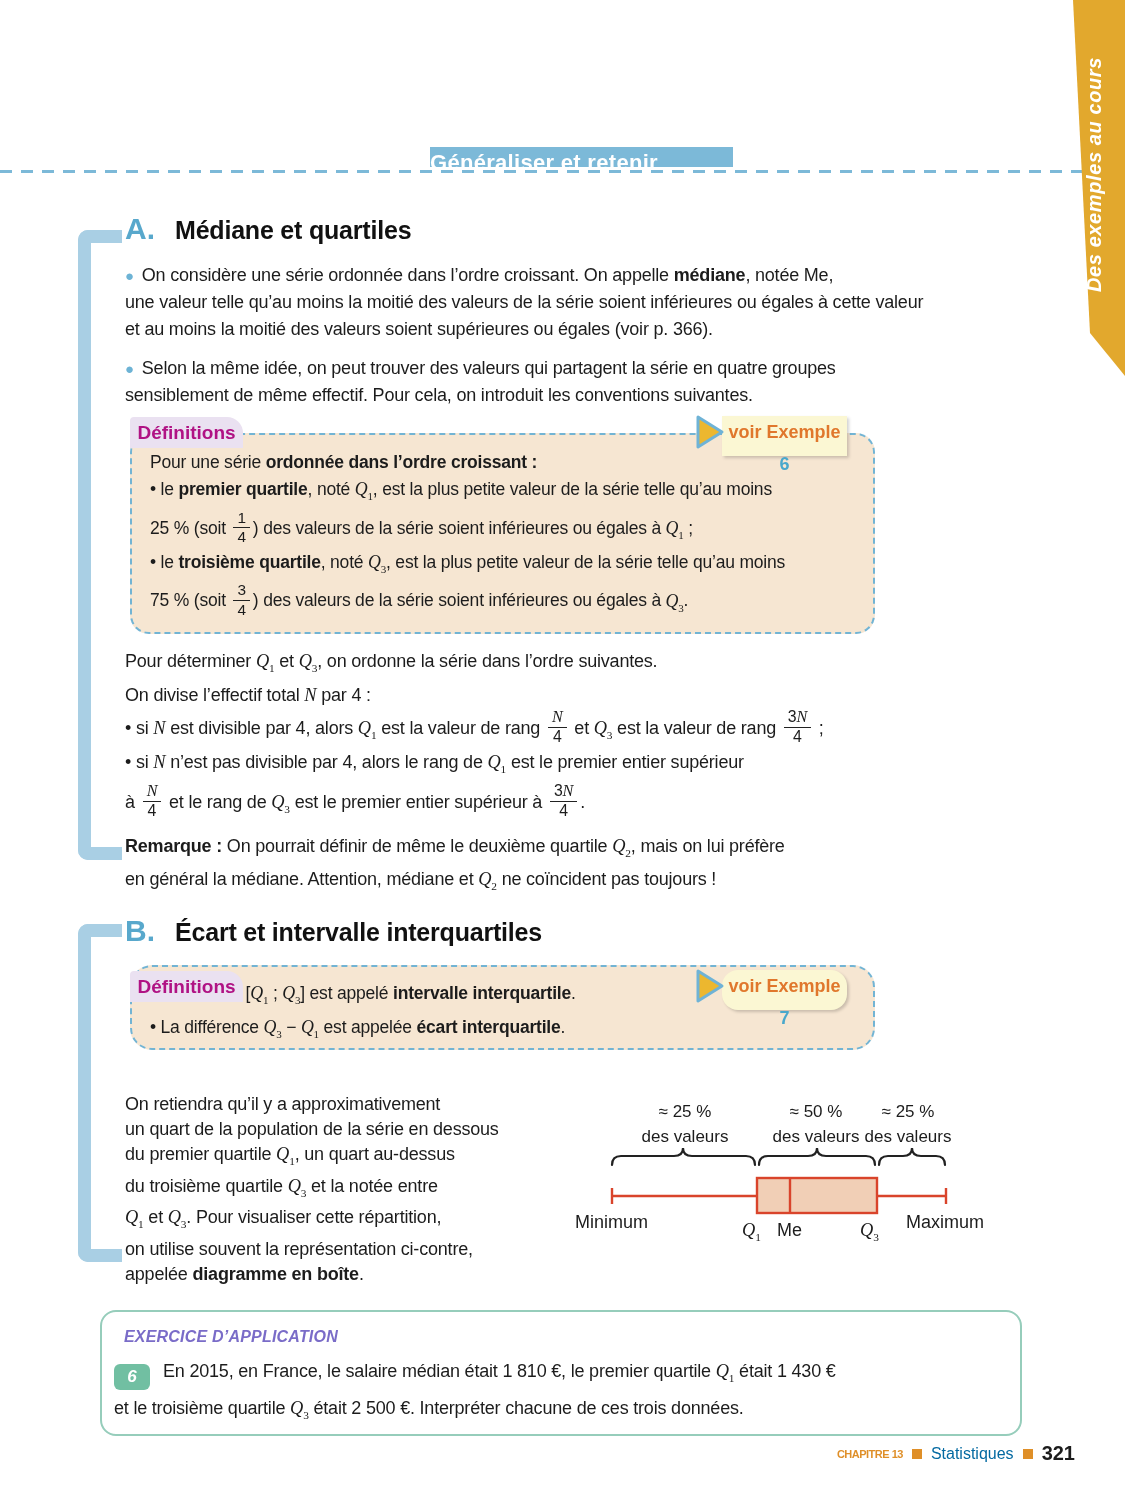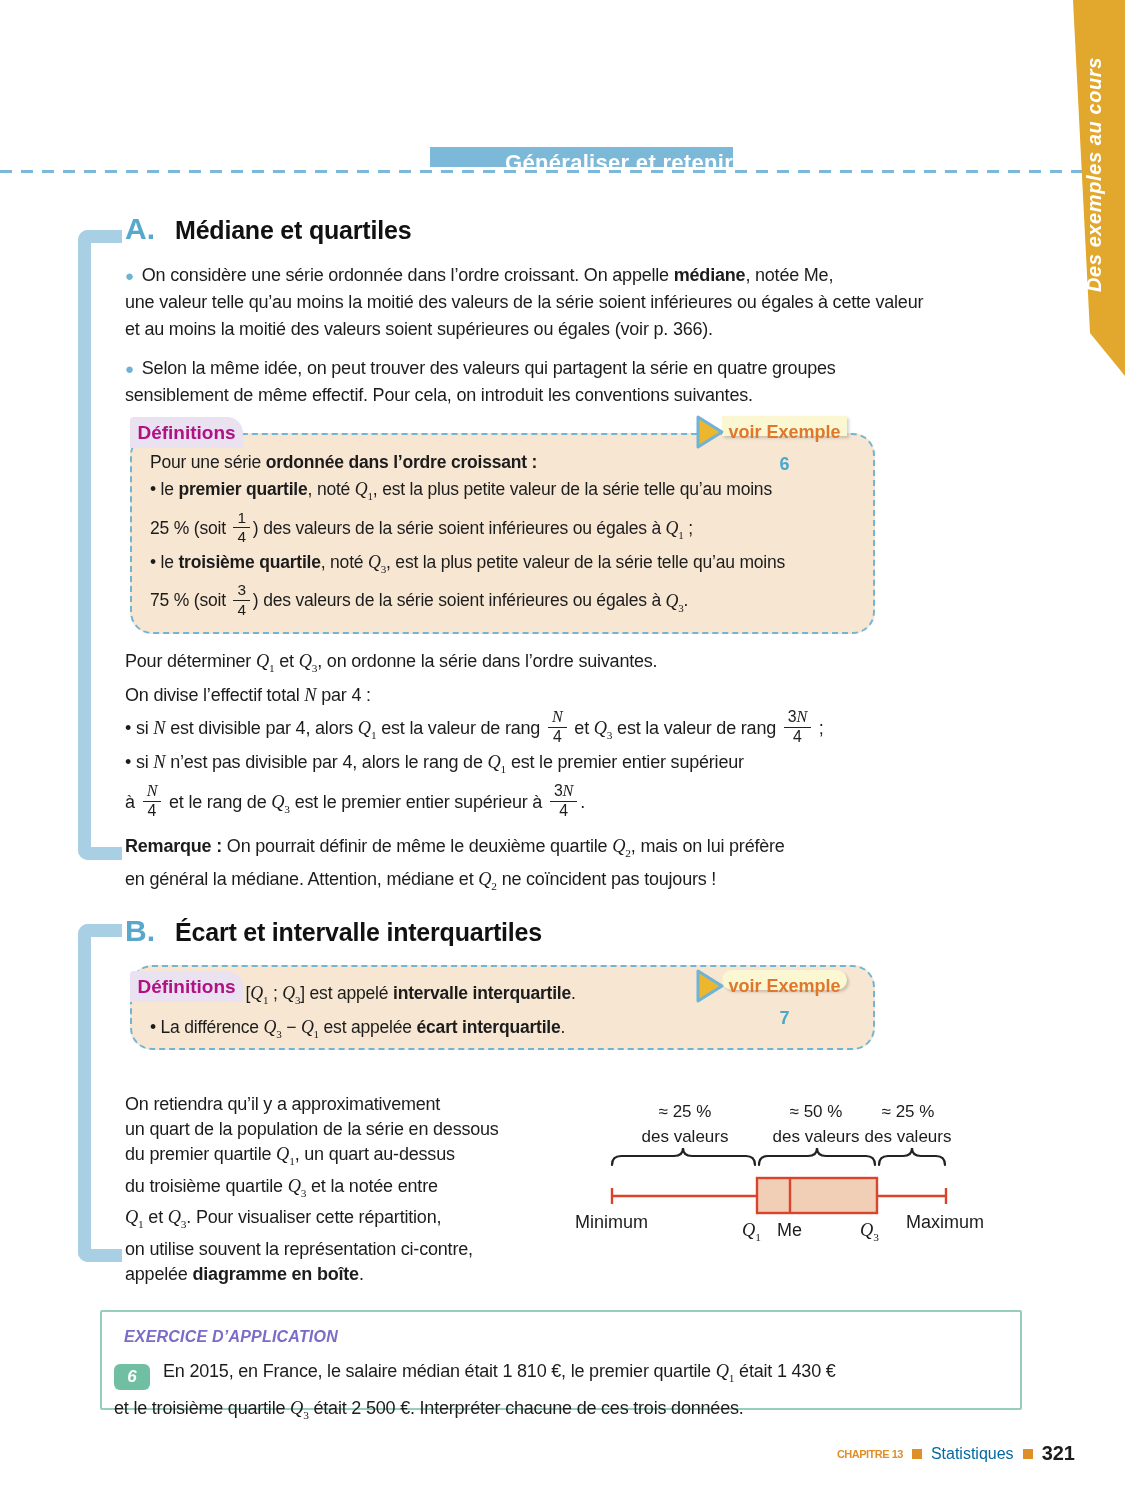--- a/index.html
+++ b/index.html
@@ -4,21 +4,21 @@
 <style>
   * { margin:0; padding:0; box-sizing:border-box; }
   html,body { background:#fff; }
   body { width:1125px; height:1500px; font-family:"Liberation Sans",sans-serif; color:#1c1c1c; }
   .page { position:relative; width:1125px; height:1500px; overflow:hidden; background:#fff; }
 
   
   .divider { position:absolute; left:0; top:170px; width:1125px; height:3px;
     background:repeating-linear-gradient(90deg,#7cb9d8 0 12px,transparent 12px 21px); z-index:1; }
   .banner { position:absolute; left:430px; top:147px; width:303px; height:20px; background:#7cb9d8;
-    color:#fff; font-weight:bold; font-size:22px; text-align:right; line-height:31px; z-index:2; letter-spacing:.3px; }
+    color:#fff; font-weight:bold; font-size:22px; text-align:left; line-height:31px; z-index:2; letter-spacing:.3px; }
 
   
   .side-tab { position:absolute; right:0; top:0; z-index:2; }
   .side-label { position:absolute; left:1083px; top:45px; height:260px; width:28px;
     writing-mode:vertical-rl; transform:rotate(180deg); color:#fff; font-weight:bold; font-style:italic;
     font-size:20px; letter-spacing:.6px; z-index:3; text-align:center; }
 
   
   .bracket { position:absolute; left:78px; width:44px; border:13px solid #a9cfe4; border-right:none;
     border-radius:10px 0 0 10px; }
@@ -39,27 +39,27 @@
   .v { font-style:italic; font-family:"Liberation Serif",serif; font-size:1.02em; }
   sub { font-size:.62em; font-style:normal; }
 
   
   .frac { display:inline-block; vertical-align:middle; text-align:center; line-height:1.05; font-size:.88em; margin:0 3px 4px; }
   .fnum { display:block; padding:0 4px 1px; }
   .fden { display:block; border-top:1.6px solid #222; padding:1px 4px 0; }
 
   
   .defbox { position:absolute; left:130px; width:745px; background:#f6e6d2; border:2px dashed #72b4d4; border-radius:22px; z-index:1; }
-  .defbox-a { top:433px; height:201px; padding:14px 18px 0; }
+  .defbox-a { top:433px; height:201px; padding:14px 18px 0;border-radius:19px; }
   .defbox-b { top:965px; height:85px; padding:13px 18px 0; }
   .defline { font-size:17.5px; line-height:27px; letter-spacing:-.2px; }
   .deftab { position:absolute; left:130px; width:113px; height:31px; background:#eae1f1; border-radius:4px 16px 0 0;
     color:#b01284; font-weight:bold; font-size:19px; text-align:center; line-height:31px; z-index:3; }
   .deftab-a { top:417px; } .deftab-b { top:971px; }
-  .extag { position:absolute; left:722px; width:125px; height:20px; background:#fbf7d3; z-index:3;
+  .extag { position:absolute; left:722px; width:125px; height:40px; background:#fbf7d3; z-index:3;
     text-align:center; line-height:32px; font-weight:bold; font-size:18px; box-shadow:2px 2px 3px rgba(0,0,0,.18); }
   .extag-a { top:416px; } .extag-b { top:970px;border-radius:16px; }
   .extag-txt { color:#e0772c; } .extag-num { color:#49a8cc; }
   .extri { position:absolute; left:695px; z-index:4; }
   .extri-a { top:413px; } .extri-b { top:967px; }
 
   
   .bodyblock { position:absolute; left:125px; top:648px; width:960px; font-size:18px; letter-spacing:-.2px; }
   .bline { line-height:27px; }
   .remark { margin-top:9px; }
@@ -67,21 +67,21 @@
   
   .plot { position:absolute; left:565px; top:1093px; width:430px; height:170px; }
   .plot svg { position:absolute; left:0; top:0; }
   .plot-label { position:absolute; top:6px; width:122px; text-align:center; white-space:pre-wrap;
     font-size:17px; line-height:25px; }
   .plot-min,.plot-max { position:absolute; top:111px; font-size:18px;margin-top:8px; }
   .plot-min { left:10px; } .plot-max { left:341px; }
   .plot-q { position:absolute; top:127px; font-size:18px; }
 
   
-  .exbox { position:absolute; left:100px; top:1310px; width:922px; height:100px; border:2.5px solid #96cdbb; border-radius:2px; background:#fff; }
+  .exbox { position:absolute; left:100px; top:1310px; width:922px; height:126px; border:2.5px solid #96cdbb; border-radius:16px; background:#fff; }
   .exbox-title { margin:16px 0 0 22px; color:#7a6cc8; font-weight:bold; font-style:italic; font-size:16px; letter-spacing:.2px; }
   .exbox-body { margin:10px 0 0 12px; font-size:18px; line-height:30px; white-space:pre; letter-spacing:-.2px; }
   .exbadge { display:inline-block; width:36px; height:26px; background:#71bfa2; border-radius:6px; color:#fff;
     font-weight:bold; font-style:italic; font-size:17px; text-align:center; line-height:26px; margin-right:13px; vertical-align:-5px; }
 
   
   .footer { position:absolute; top:1442px; right:50px; display:flex; align-items:center; gap:9px; }
   .f-ch { color:#df8f28; font-weight:bold; font-size:11px; letter-spacing:-.5px; }
   .f-sq { width:10px; height:10px; background:#df8f28; display:inline-block; }
   .f-sub { font-size:16px; color:#0369a1; }

